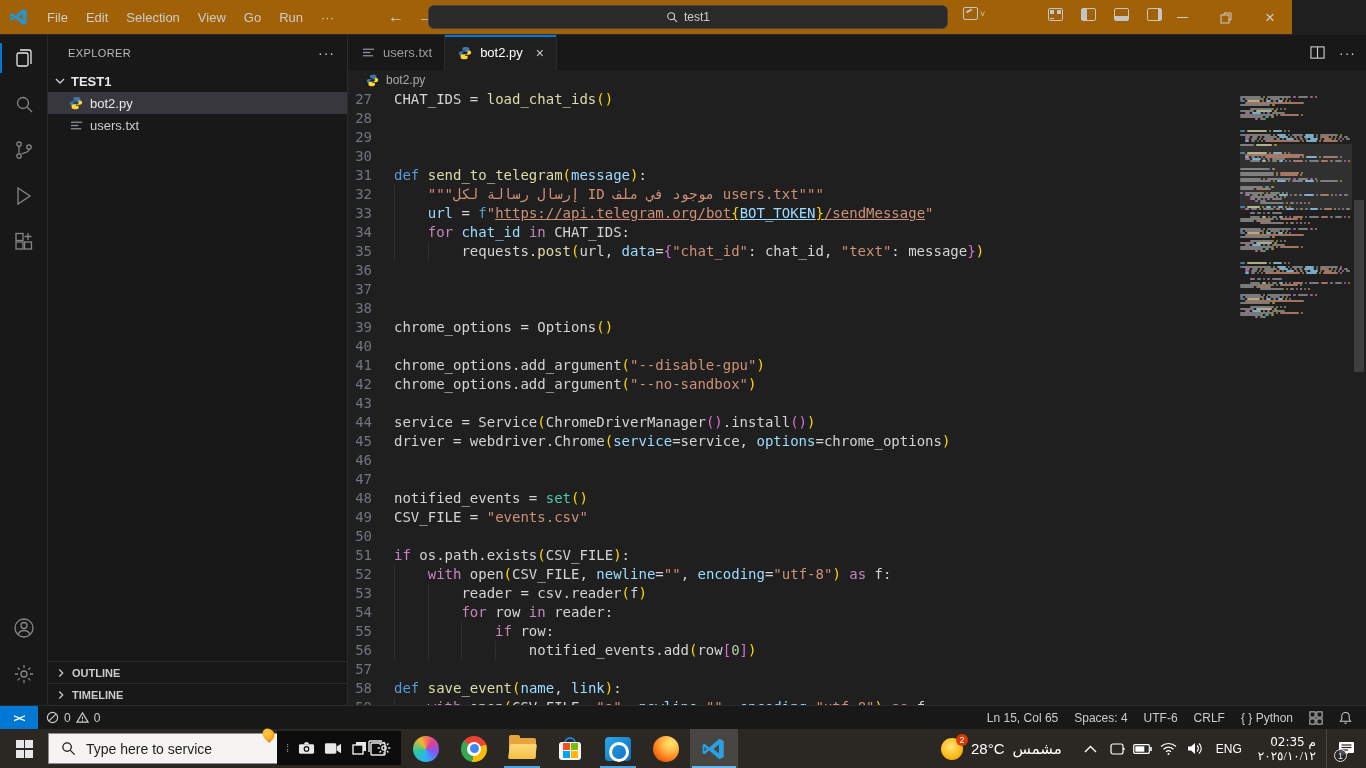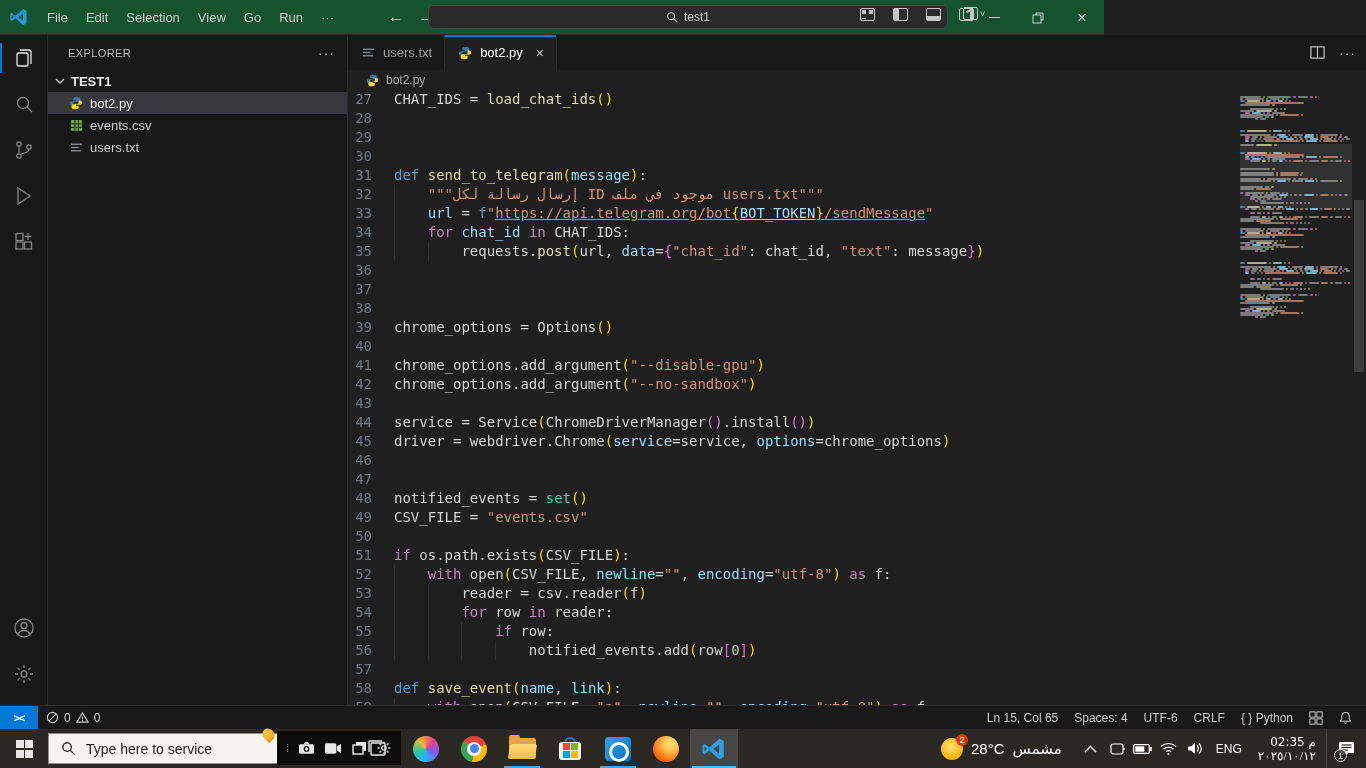--- a/index.html
+++ b/index.html
@@ -1,21 +1,21 @@
 <!DOCTYPE html>
 <html><head>
 <meta charset="utf-8">
 <style>
   * { margin:0; padding:0; box-sizing:border-box; }
   html,body { width:1366px; height:768px; overflow:hidden; background:#000; }
   body { font-family:"Liberation Sans", sans-serif; }
   .screen { position:relative; width:1366px; height:768px; background:#1F1F1F; overflow:hidden; }
 
   
-  .titlebar { position:absolute; top:0; left:0; width:1104px; height:35px; background:#14532d; display:flex; align-items:center; border-bottom:1px solid #2B2B2B; }
+  .titlebar { position:absolute; top:0; left:0; width:1292px; height:35px; background:#a16207; display:flex; align-items:center; border-bottom:1px solid #2B2B2B; }
   .vscode-logo { width:20px; height:20px; margin:0 10px 0 9px; flex:0 0 auto; }
   .menus { display:flex; align-items:center; gap:2px; }
   .menu-item { color:#CCCCCC; font-size:13px; padding:4px 8px; border-radius:5px; cursor:default; }
   .nav-arrows { display:flex; align-items:center; gap:14px; margin-left:46px; color:#CCCCCC; font-size:16px; }
   .nav-arrows span { cursor:default; }
   .searchbox { position:absolute; left:428px; top:5px; width:520px; height:24px; background:#2A2A2A; border:1px solid #454545; border-radius:6px; display:flex; align-items:center; justify-content:center; gap:6px; color:#CCCCCC; font-size:12px; }
   .searchbox .mag { width:12px; height:12px; }
   .tb-extra { position:absolute; left:963px; top:7px; display:flex; align-items:center; gap:2px; color:#CCCCCC; }
   .tb-right { position:absolute; right:130px; top:8px; display:flex; align-items:center; gap:18px; }
   .lay-icon { width:15px; height:13px; border:1.2px solid #C5C5C5; border-radius:2px; position:relative; }
@@ -251,38 +251,40 @@
             <svg width="14" height="14" viewBox="0 0 16 16">
               <path fill="#3C78AA" d="M8 1c-2.5 0-3 1-3 2v2h3v1H3.5C2 6 1 7 1 8.5S2 11 3.5 11H5V9c0-1.5 1-2.5 2.5-2.5H11c1 0 2-.8 2-2V3c0-1.2-1.5-2-3-2H8z"></path>
               <path fill="#FDD835" d="M8 15c2.5 0 3-1 3-2v-2H8v-1h4.5c1.5 0 2.5-1 2.5-2.5S14 5 12.5 5H11v2c0 1.5-1 2.5-2.5 2.5H5c-1 0-2 .8-2 2V13c0 1.2 1.5 2 3 2h2z"></path>
             </svg>
           </span>
           <span>bot2.py</span>
         </div>
         <div class="file-row">
           <span class="file-ic">
             <svg width="13" height="13" viewBox="0 0 14 14">
-              <rect x="1" y="1" width="12" height="12" rx="1.5" fill="#6CA946"></rect>
-              <line x1="1" y1="5.3" x2="13" y2="5.3" stroke="#1F1F1F" stroke-width="1"></line>
-              <line x1="1" y1="9" x2="13" y2="9" stroke="#1F1F1F" stroke-width="1"></line>
-              <line x1="5.3" y1="1" x2="5.3" y2="13" stroke="#1F1F1F" stroke-width="1"></line>
-              <line x1="9" y1="1" x2="9" y2="13" stroke="#1F1F1F" stroke-width="1"></line>
-            </svg>
-          </span>
-          <span>events.csv</span>
-        </div>
-        <div class="file-row">
-          <span class="file-ic">
-            <svg width="13" height="13" viewBox="0 0 14 14">
               <line x1="1" y1="3.5" x2="13" y2="3.5" stroke="#8A9199" stroke-width="1.4"></line>
               <line x1="1" y1="7" x2="9" y2="7" stroke="#8A9199" stroke-width="1.4"></line>
               <line x1="1" y1="10.5" x2="12" y2="10.5" stroke="#8A9199" stroke-width="1.4"></line>
             </svg>
           </span>
           <span>users.txt</span>
+        </div>
+      </div>
+    <div class="sb-sections" id="sb-sections">
+        <div class="sb-section">
+          <svg width="14" height="14" viewBox="0 0 16 16">
+            <polyline points="6,4 10,8 6,12" fill="none" stroke="#CCCCCC" stroke-width="1.4"></polyline>
+          </svg>
+          <span>OUTLINE</span>
+        </div>
+        <div class="sb-section">
+          <svg width="14" height="14" viewBox="0 0 16 16">
+            <polyline points="6,4 10,8 6,12" fill="none" stroke="#CCCCCC" stroke-width="1.4"></polyline>
+          </svg>
+          <span>TIMELINE</span>
         </div>
       </div>
   </div>
 
   <div class="editor">
     <div class="tabbar">
       <div id="tabs" style="display:flex">
           <div class="tab">
             <span class="file-ic">
               <svg width="13" height="13" viewBox="0 0 14 14">

